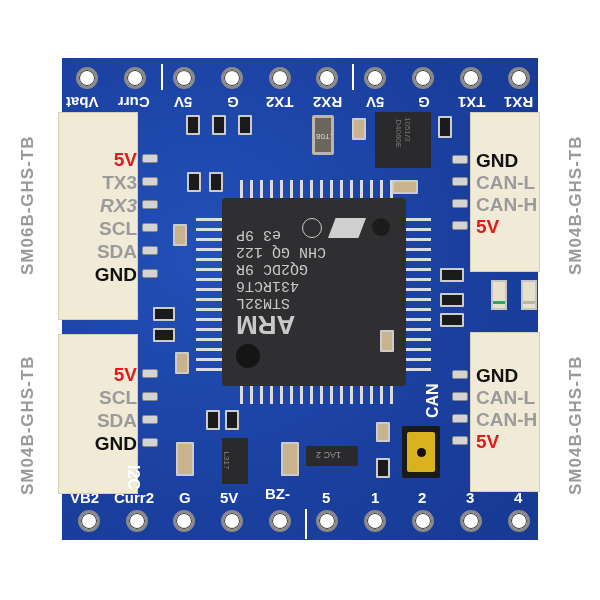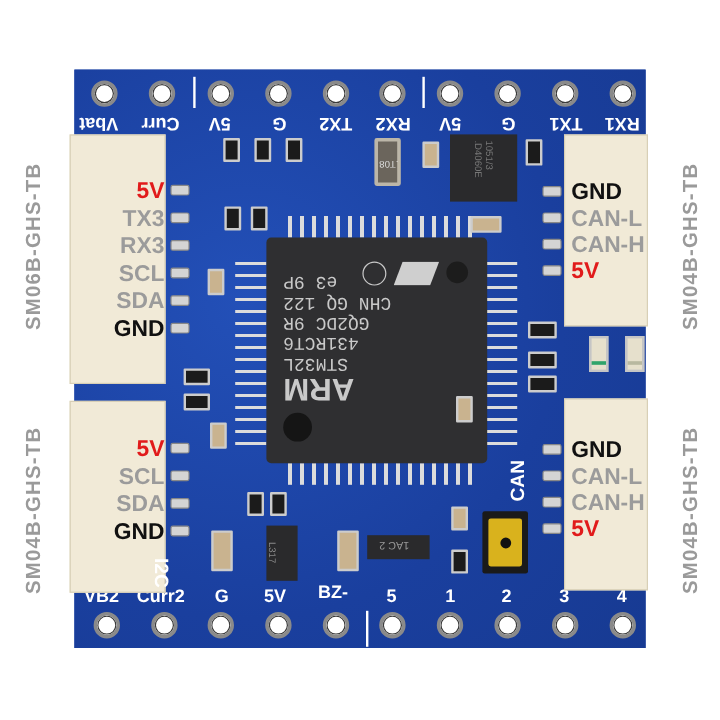--- a/index.html
+++ b/index.html
@@ -88,21 +88,21 @@
   <span class="pinlabel" style="left:371px;top:489px;">1</span>
   <span class="pinlabel" style="left:418px;top:489px;">2</span>
   <span class="pinlabel" style="left:466px;top:489px;">3</span>
   <span class="pinlabel" style="left:514px;top:489px;">4</span>
 </div>
 
 <div class="conn" style="left:58px;top:112px;width:80px;height:208px;"></div>
 <div>
   <span class="conn-row c-red" style="right:463px;top:150px;">5V</span>
   <span class="conn-row c-gray" style="right:463px;top:173px;">TX3</span>
-  <span class="conn-row c-gray" style="right:463px;top:196px;">RX3</span>
+  <span class="conn-row c-gray" style="right:463px;top:196px;font-style:italic;">RX3</span>
   <span class="conn-row c-gray" style="right:463px;top:219px;">SCL</span>
   <span class="conn-row c-gray" style="right:463px;top:242px;">SDA</span>
   <span class="conn-row c-black" style="right:463px;top:265px;">GND</span>
 </div>
 <div class="pin-lead" style="left:142px;top:154px;"></div>
 <div class="pin-lead" style="left:142px;top:177px;"></div>
 <div class="pin-lead" style="left:142px;top:200px;"></div>
 <div class="pin-lead" style="left:142px;top:223px;"></div>
 <div class="pin-lead" style="left:142px;top:246px;"></div>
 <div class="pin-lead" style="left:142px;top:269px;"></div>

